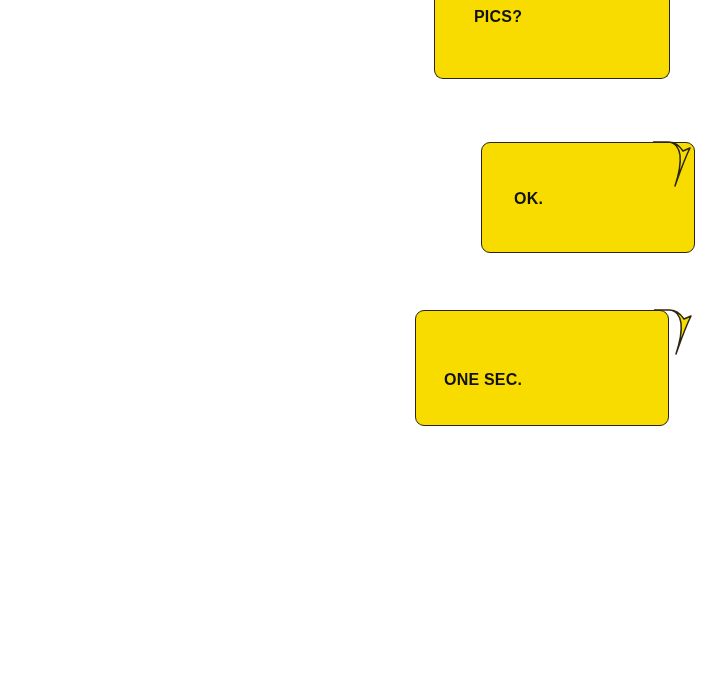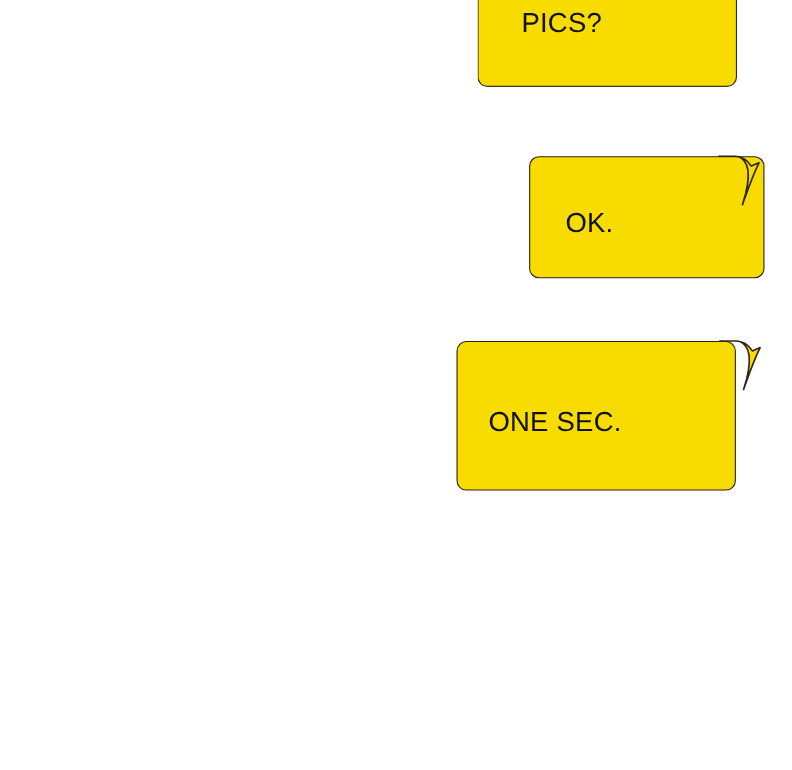--- a/index.html
+++ b/index.html
@@ -45,31 +45,31 @@
     left: 481px;
     top: 142px;
     width: 214px;
     height: 111px;
   }
 
   #bubble-onesec {
     left: 415px;
     top: 310px;
     width: 254px;
-    height: 136px;
+    height: 116px;
   }
 
   .bubble-text {
     position: absolute;
     color: #111111;
-    font-size: 25px;
+    font-size: 16px;
     line-height: 1;
     letter-spacing: 0.2px;
     white-space: nowrap;
-    font-weight: 400;
+    font-weight: 700;
   }
 
   #text-pics   { left: 39px;  top: 43px; }
   #text-ok     { left: 32px;  top: 48px; }
   #text-onesec { left: 28px;  top: 61px; }
 
   
   .tail {
     position: absolute;
     overflow: visible;

